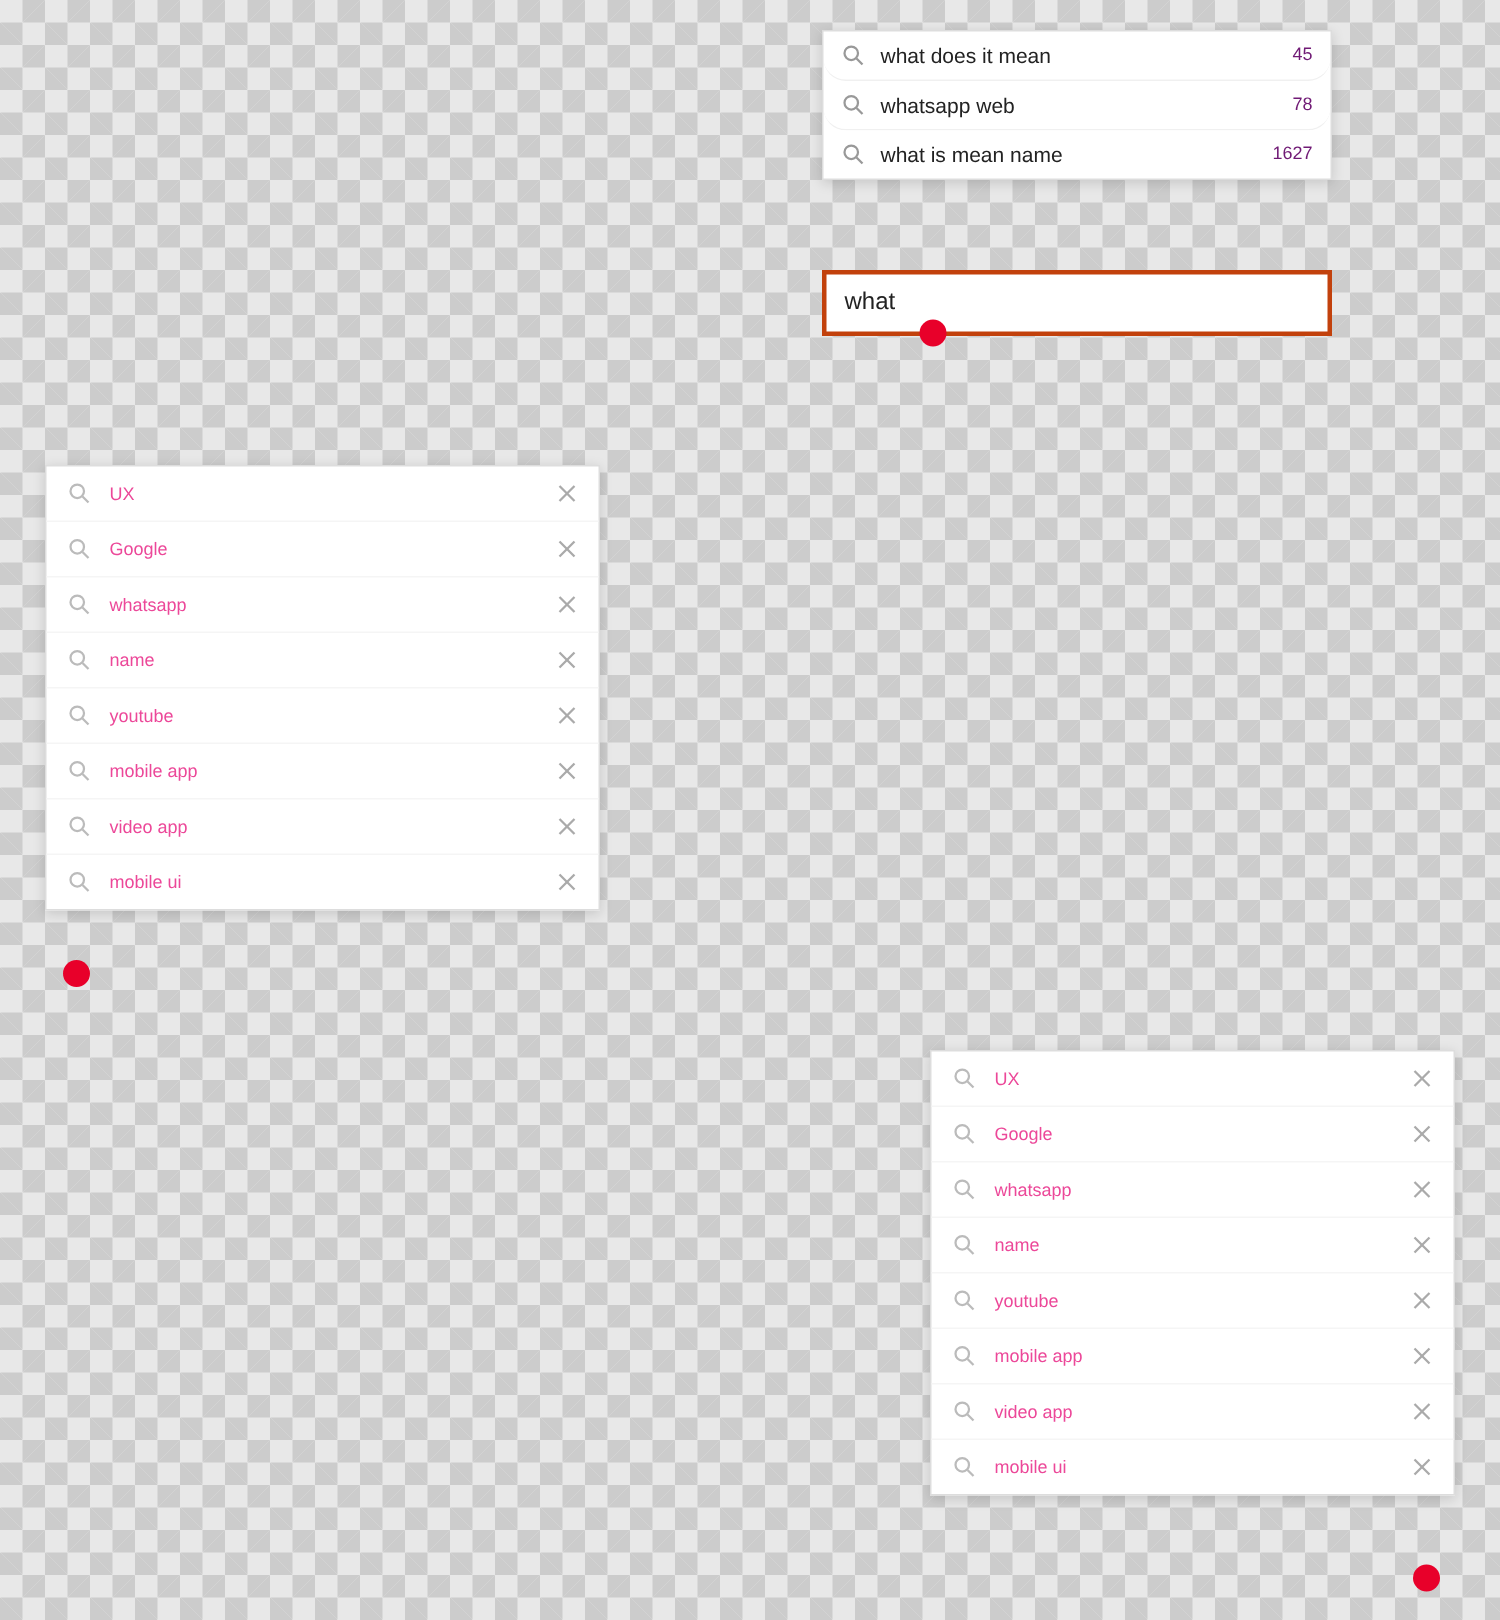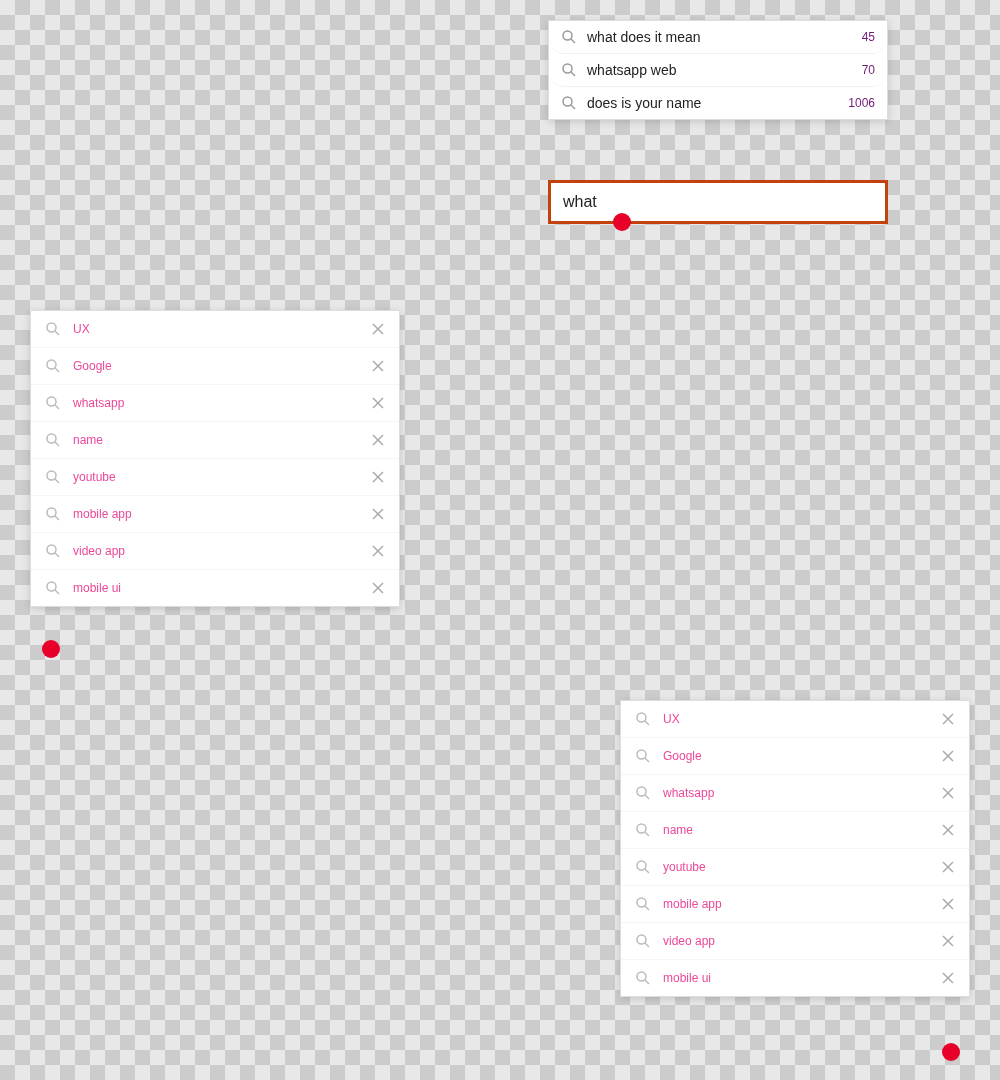--- a/index.html
+++ b/index.html
@@ -39,21 +39,21 @@
 
     
     .suggestions-panel {
       top: 20px;
       left: 548px;
       width: 340px;
     }
 
     .suggestion-item {
       display: flex;
-      align-items: center;
+      align-items: flex-start;
       padding: 8px 12px;
       font-family: Arial, sans-serif;
       font-size: 14px;
       color: #222;
       border-bottom: 1px solid #f0f0f0;
       border-radius: 15px;
     }
 
     .suggestion-item:last-child {
       border-bottom: none;
@@ -198,31 +198,31 @@
       <span class="suggestion-count">45</span>
     </div>
     <div class="suggestion-item">
       <span class="search-icon-small">
         <svg viewBox="0 0 16 16" width="16" height="16" fill="none" stroke="#999" stroke-width="1.5">
     <circle cx="6.5" cy="6.5" r="4.5"></circle>
     <line x1="10" y1="10" x2="14" y2="14"></line>
   </svg>
       </span>
       <span class="suggestion-text">whatsapp web</span>
-      <span class="suggestion-count">70</span>
+      <span class="suggestion-count">78</span>
     </div>
     <div class="suggestion-item">
       <span class="search-icon-small">
         <svg viewBox="0 0 16 16" width="16" height="16" fill="none" stroke="#999" stroke-width="1.5">
     <circle cx="6.5" cy="6.5" r="4.5"></circle>
     <line x1="10" y1="10" x2="14" y2="14"></line>
   </svg>
       </span>
-      <span class="suggestion-text">does is your name</span>
-      <span class="suggestion-count">1006</span>
+      <span class="suggestion-text">what is mean name</span>
+      <span class="suggestion-count">1627</span>
     </div>
   </div>
 
 <div class="search-input-box">
   <span>what</span>
 </div>
 
 <div class="cursor-dot-top"></div>
 
 <div class="dropdown-panel history-panel">

